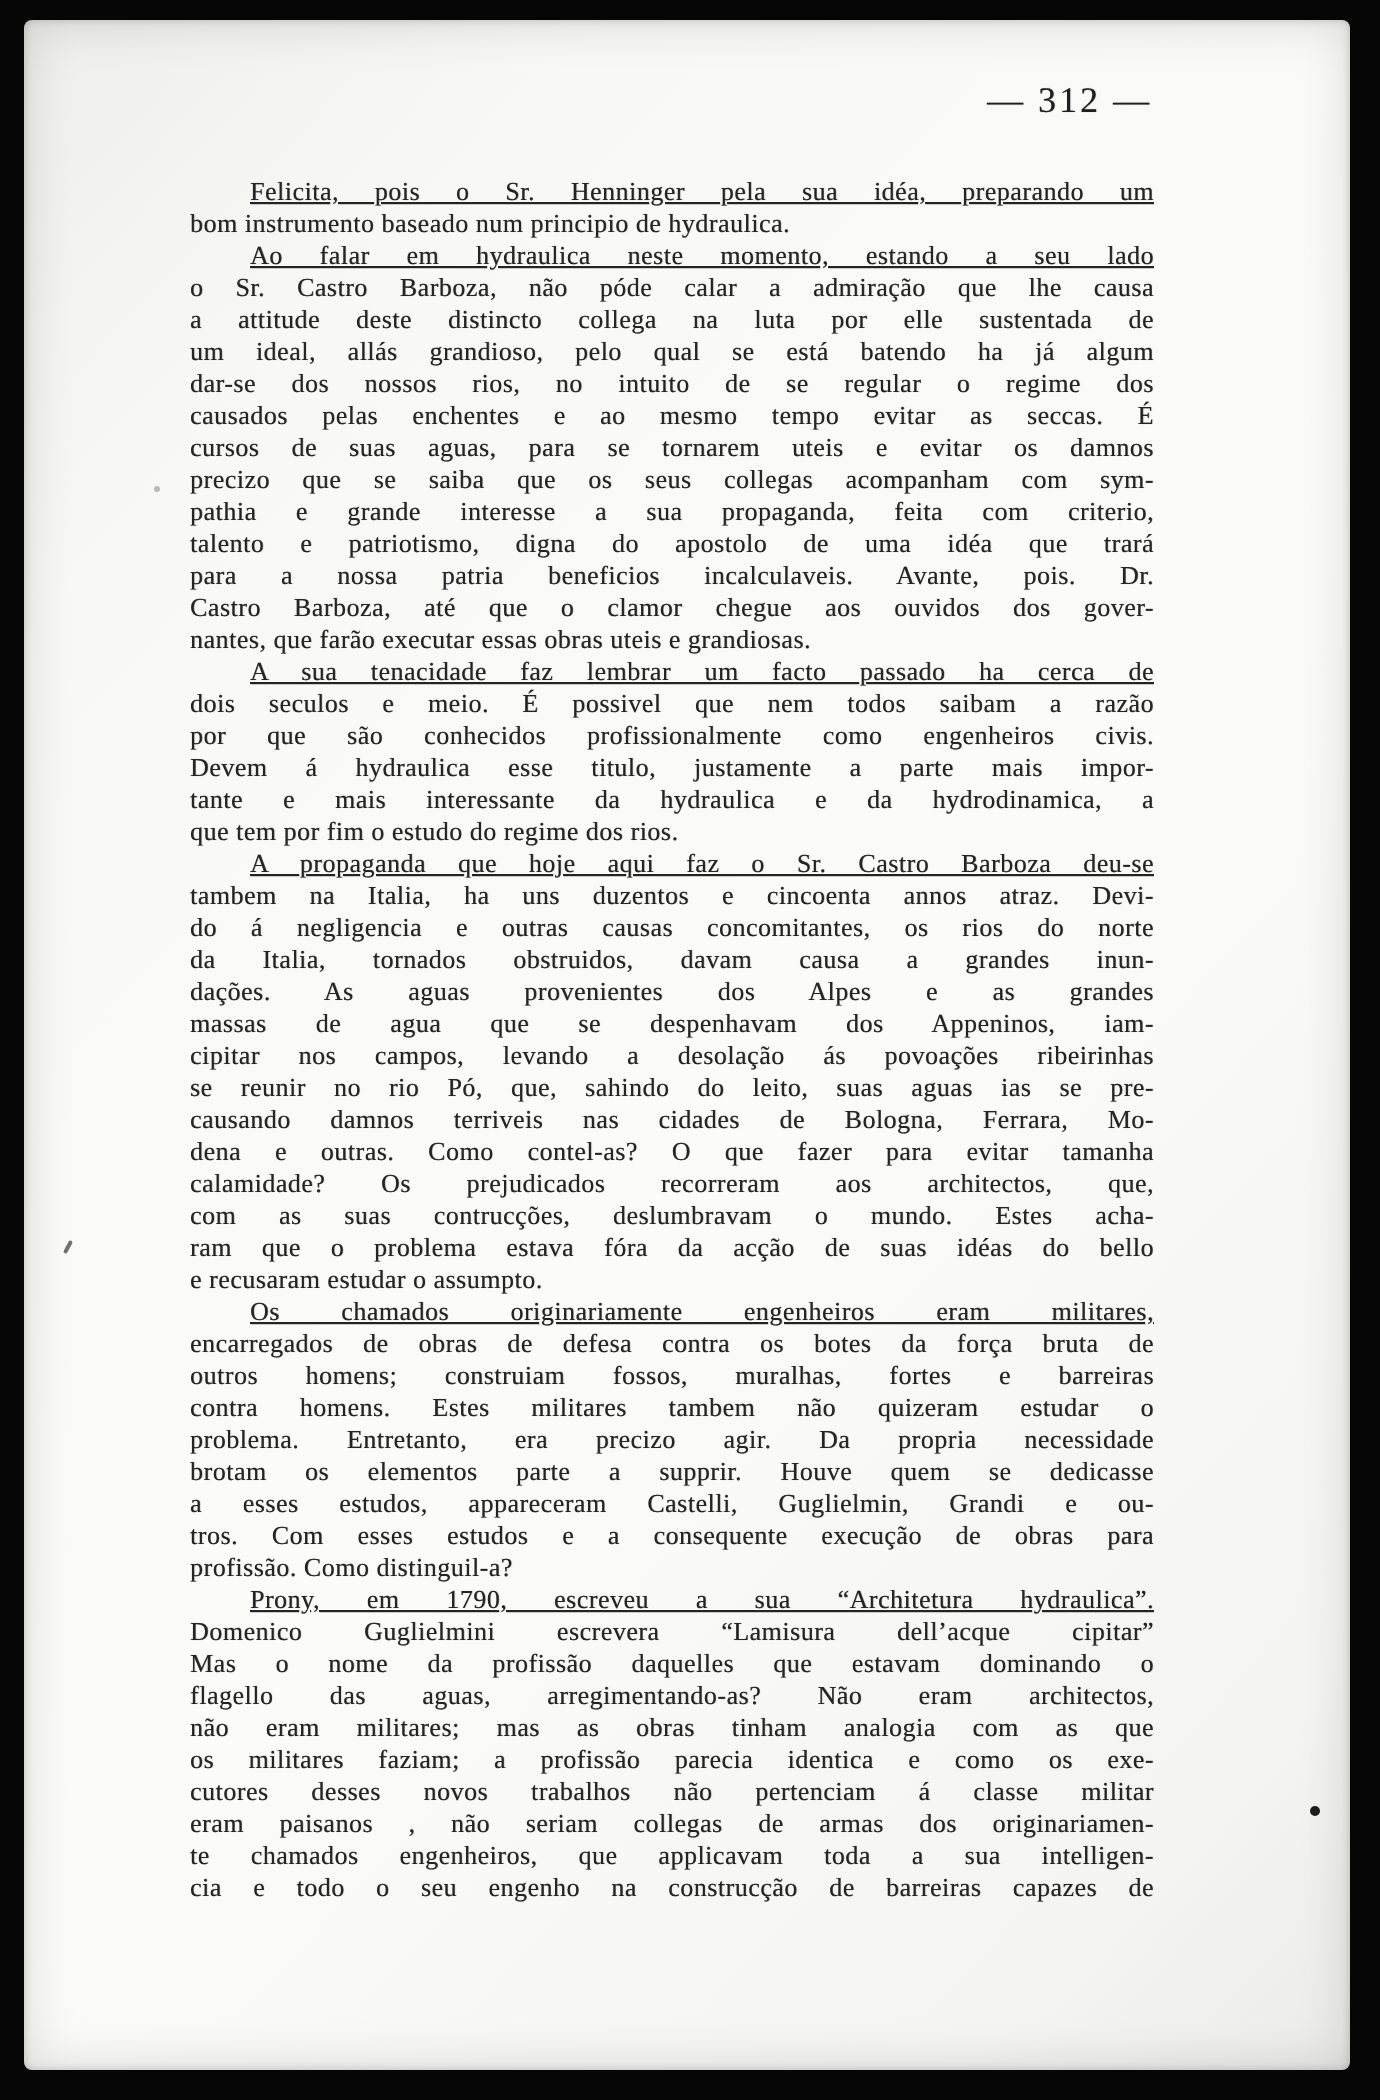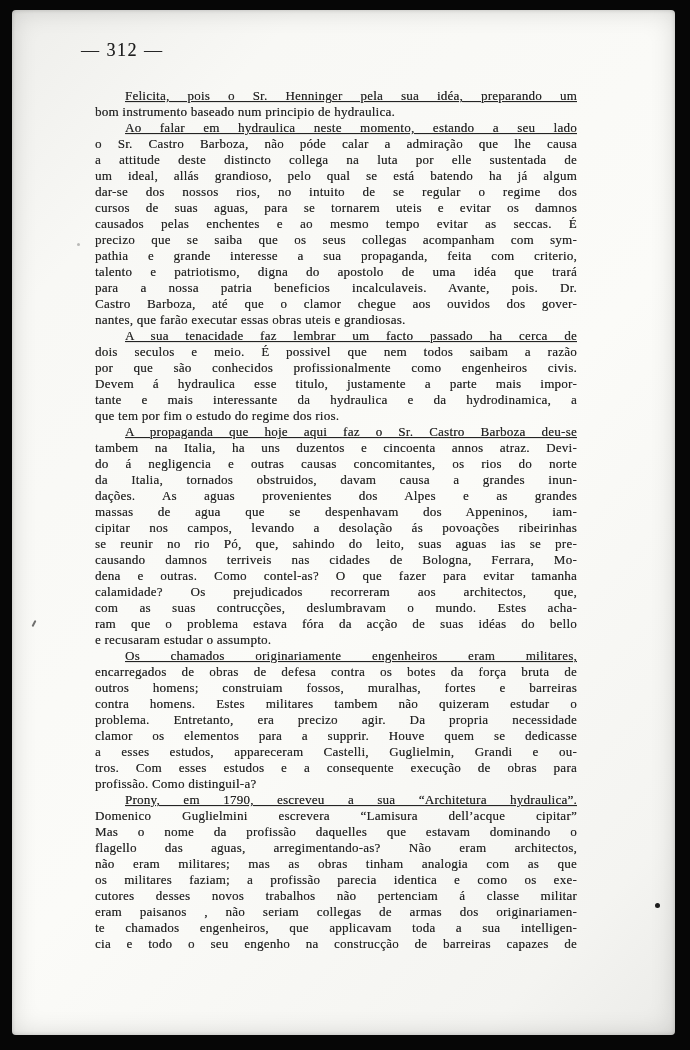--- a/index.html
+++ b/index.html
@@ -23,23 +23,23 @@
     top: 10px;
     width: 663px;   
     height: 1025px; 
     background: linear-gradient(133deg, #eeeeeb 0%, #f8f8f5 18%, #fbfbf8 55%, #f4f4f1 88%, #ebebe8 100%);
     border-radius: 4px;
     box-shadow: inset 0 0 26px rgba(0,0,0,0.14), inset 0 0 4px rgba(0,0,0,0.18);
   }
   .page-number {
     position: absolute;
     top: 30px;
-    left: 69px;
+    left: 82px;
     width: 482px;
-    text-align: left;
+    text-align: right;
     font-family: "Liberation Serif", serif;
     font-size: 18px;
     letter-spacing: 1.5px;
     color: #1f1f1f;
     text-shadow: 0.2px 0.2px 0.4px rgba(25,25,25,0.5);
   }
   .text-block {
     position: absolute;
     top: 78px;
     left: 83px;
@@ -77,22 +77,22 @@
   <div class="page">
     <div class="page-number">— 312 —</div>
     <div class="text-block">
         <div class="line first">Felicita, pois o Sr. Henninger pela sua idéa, preparando um</div>
         <div class="line lastline">bom instrumento baseado num principio de hydraulica.</div>
         <div class="line first">Ao falar em hydraulica neste momento, estando a seu lado</div>
         <div class="line">o Sr. Castro Barboza, não póde calar a admiração que lhe causa</div>
         <div class="line">a attitude deste distincto collega na luta por elle sustentada de</div>
         <div class="line">um ideal, allás grandioso, pelo qual se está batendo ha já algum</div>
         <div class="line">dar-se dos nossos rios, no intuito de se regular o regime dos</div>
+        <div class="line">causados pelas enchentes e ao mesmo tempo evitar as seccas. É</div>
         <div class="line">cursos de suas aguas, para se tornarem uteis e evitar os damnos</div>
-        <div class="line">causados pelas enchentes e ao mesmo tempo evitar as seccas. É</div>
         <div class="line">precizo que se saiba que os seus collegas acompanham com sym-</div>
         <div class="line">pathia e grande interesse a sua propaganda, feita com criterio,</div>
         <div class="line">talento e patriotismo, digna do apostolo de uma idéa que trará</div>
         <div class="line">para a nossa patria beneficios incalculaveis. Avante, pois. Dr.</div>
         <div class="line">Castro Barboza, até que o clamor chegue aos ouvidos dos gover-</div>
         <div class="line lastline">nantes, que farão executar essas obras uteis e grandiosas.</div>
         <div class="line first">A sua tenacidade faz lembrar um facto passado ha cerca de</div>
         <div class="line">dois seculos e meio. É possivel que nem todos saibam a razão</div>
         <div class="line">por que são conhecidos profissionalmente como engenheiros civis.</div>
         <div class="line">Devem á hydraulica esse titulo, justamente a parte mais impor-</div>
@@ -110,21 +110,21 @@
         <div class="line">dena e outras. Como contel-as? O que fazer para evitar tamanha</div>
         <div class="line">calamidade? Os prejudicados recorreram aos architectos, que,</div>
         <div class="line">com as suas contrucções, deslumbravam o mundo. Estes acha-</div>
         <div class="line">ram que o problema estava fóra da acção de suas idéas do bello</div>
         <div class="line lastline">e recusaram estudar o assumpto.</div>
         <div class="line first">Os chamados originariamente engenheiros eram militares,</div>
         <div class="line">encarregados de obras de defesa contra os botes da força bruta de</div>
         <div class="line">outros homens; construiam fossos, muralhas, fortes e barreiras</div>
         <div class="line">contra homens. Estes militares tambem não quizeram estudar o</div>
         <div class="line">problema. Entretanto, era precizo agir. Da propria necessidade</div>
-        <div class="line">clamor os elementos para a supprir. Houve quem se dedicasse</div>
+        <div class="line">brotam os elementos parte a supprir. Houve quem se dedicasse</div>
         <div class="line">a esses estudos, appareceram Castelli, Guglielmin, Grandi e ou-</div>
         <div class="line">tros. Com esses estudos e a consequente execução de obras para</div>
         <div class="line lastline">profissão. Como distinguil-a?</div>
         <div class="line first">Prony, em 1790, escreveu a sua “Architetura hydraulica”.</div>
         <div class="line">Domenico Guglielmini escrevera “Lamisura dell’acque cipitar”</div>
         <div class="line">Mas o nome da profissão daquelles que estavam dominando o</div>
         <div class="line">flagello das aguas, arregimentando-as? Não eram architectos,</div>
         <div class="line">não eram militares; mas as obras tinham analogia com as que</div>
         <div class="line">os militares faziam; a profissão parecia identica e como os exe-</div>
         <div class="line">cutores desses novos trabalhos não pertenciam á classe militar</div>

